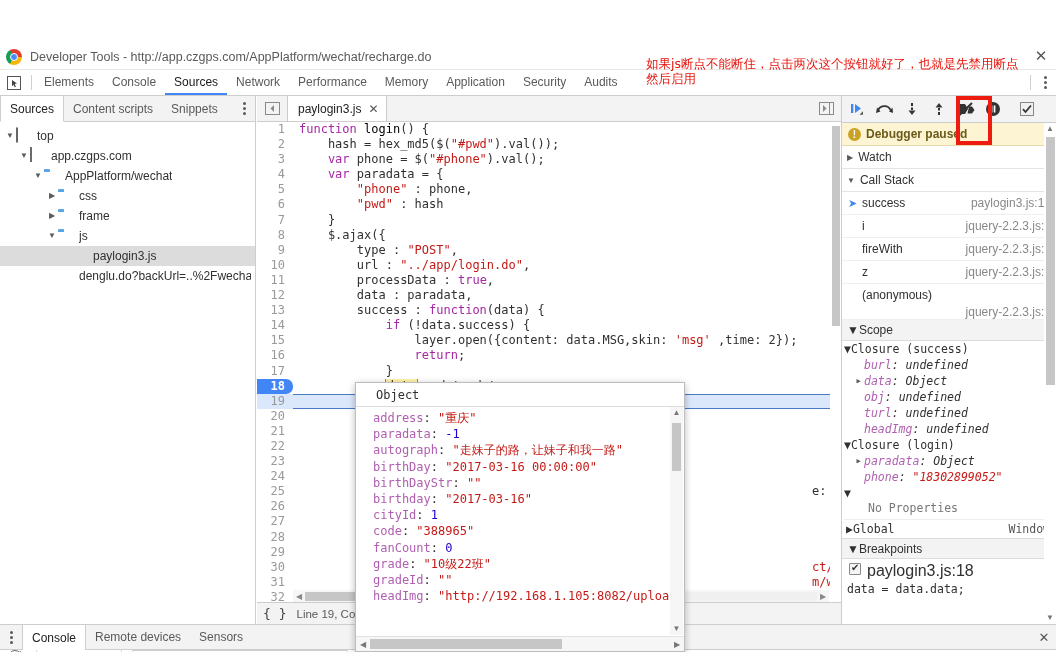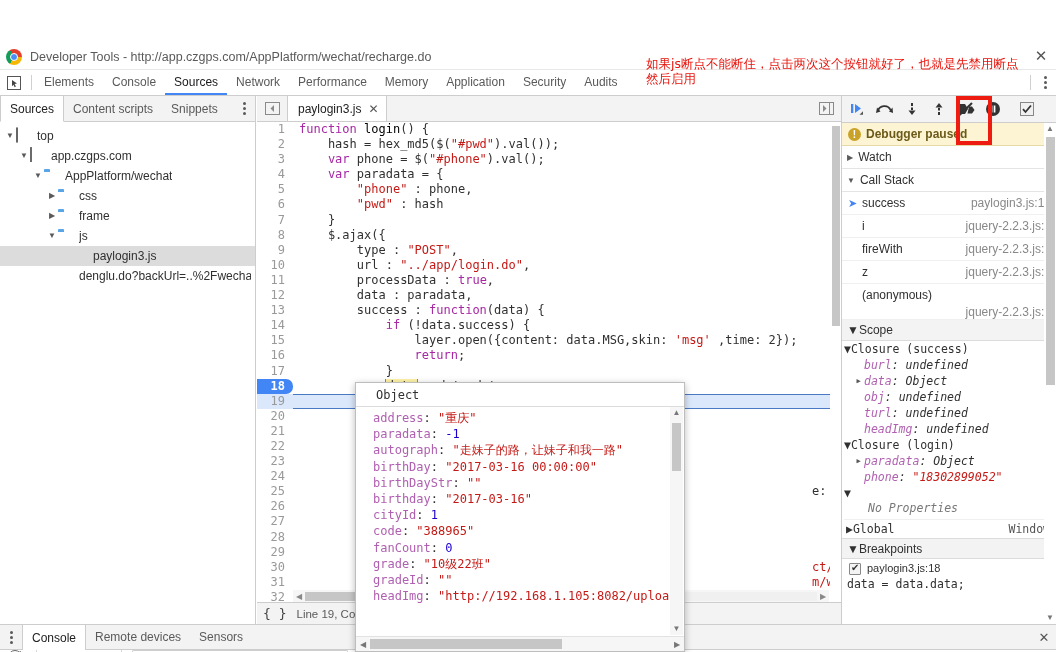--- a/index.html
+++ b/index.html
@@ -270,21 +270,21 @@
     height: 21px; display: flex; align-items: center; font-size: 12px; background: #f3f3f3;
     border-bottom: 1px solid #dcdcdc; padding-left: 5px; cursor: pointer;
   }
   .mono { font-family: "DejaVu Sans Mono","Liberation Mono", monospace; font-size: 11.5px; }
   .sc-row { height: 16px; display: flex; align-items: center; white-space: nowrap; font-style: italic; }
   .sc-row .t { width: 11px; flex: none; font-size: 7px; color: #5a5a5a; text-align: center; }
   .vname { color: #b060b0; }
   .vval { color: #303030; }
   .vval-s { color: #c41a16; }
   .closure-row { height: 16px; display: flex; align-items: center; }
-  .noprops { color: #777; font-style: italic; padding-left: 24px; height: 18px; }
+  .noprops { color: #777; padding-left: 24px; height: 18px; }
   .global-row { height: 19px; display: flex; align-items: center; padding-left: 2px; border-top: 1px solid #efefef;}
   .global-row .w { margin-left: auto; padding-right: 6px; color: #555; }
   .bp-row { display: flex; align-items: flex-start; padding: 3px 0 0 7px; }
   .bp-cb {
     width: 12px; height: 12px; border: 1px solid #888; background: #f4f4f4; flex: none;
     margin-right: 6px; margin-top: 1px; position: relative; border-radius: 1px;
   }
   .bp-cb::after {
     content: "\2714"; position: absolute; left: 1px; top: -2px; font-size: 10px; color: #333;
   }
@@ -700,21 +700,21 @@
         <span class="w">Window</span>
       </div>
     </div>
 
     <div class="scope-head" style="border-top:1px solid #dcdcdc">
       <span class="tri2">▼</span>
       <span>Breakpoints</span>
     </div>
     <div class="bp-row">
       <span class="bp-cb"></span>
-      <span style="font-size:11px">paylogin3.js:18</span>
+      <span style="font-size:16px">paylogin3.js:18</span>
     </div>
     <div class="bp-code">data = data.data;</div>
 
     <div class="side-vscroll">
       <div class="up">▲</div>
       <div class="thumb"></div>
       <div class="dn" style="position:absolute;bottom:0;left:0;right:0">▼</div>
     </div>
   </div>
 

